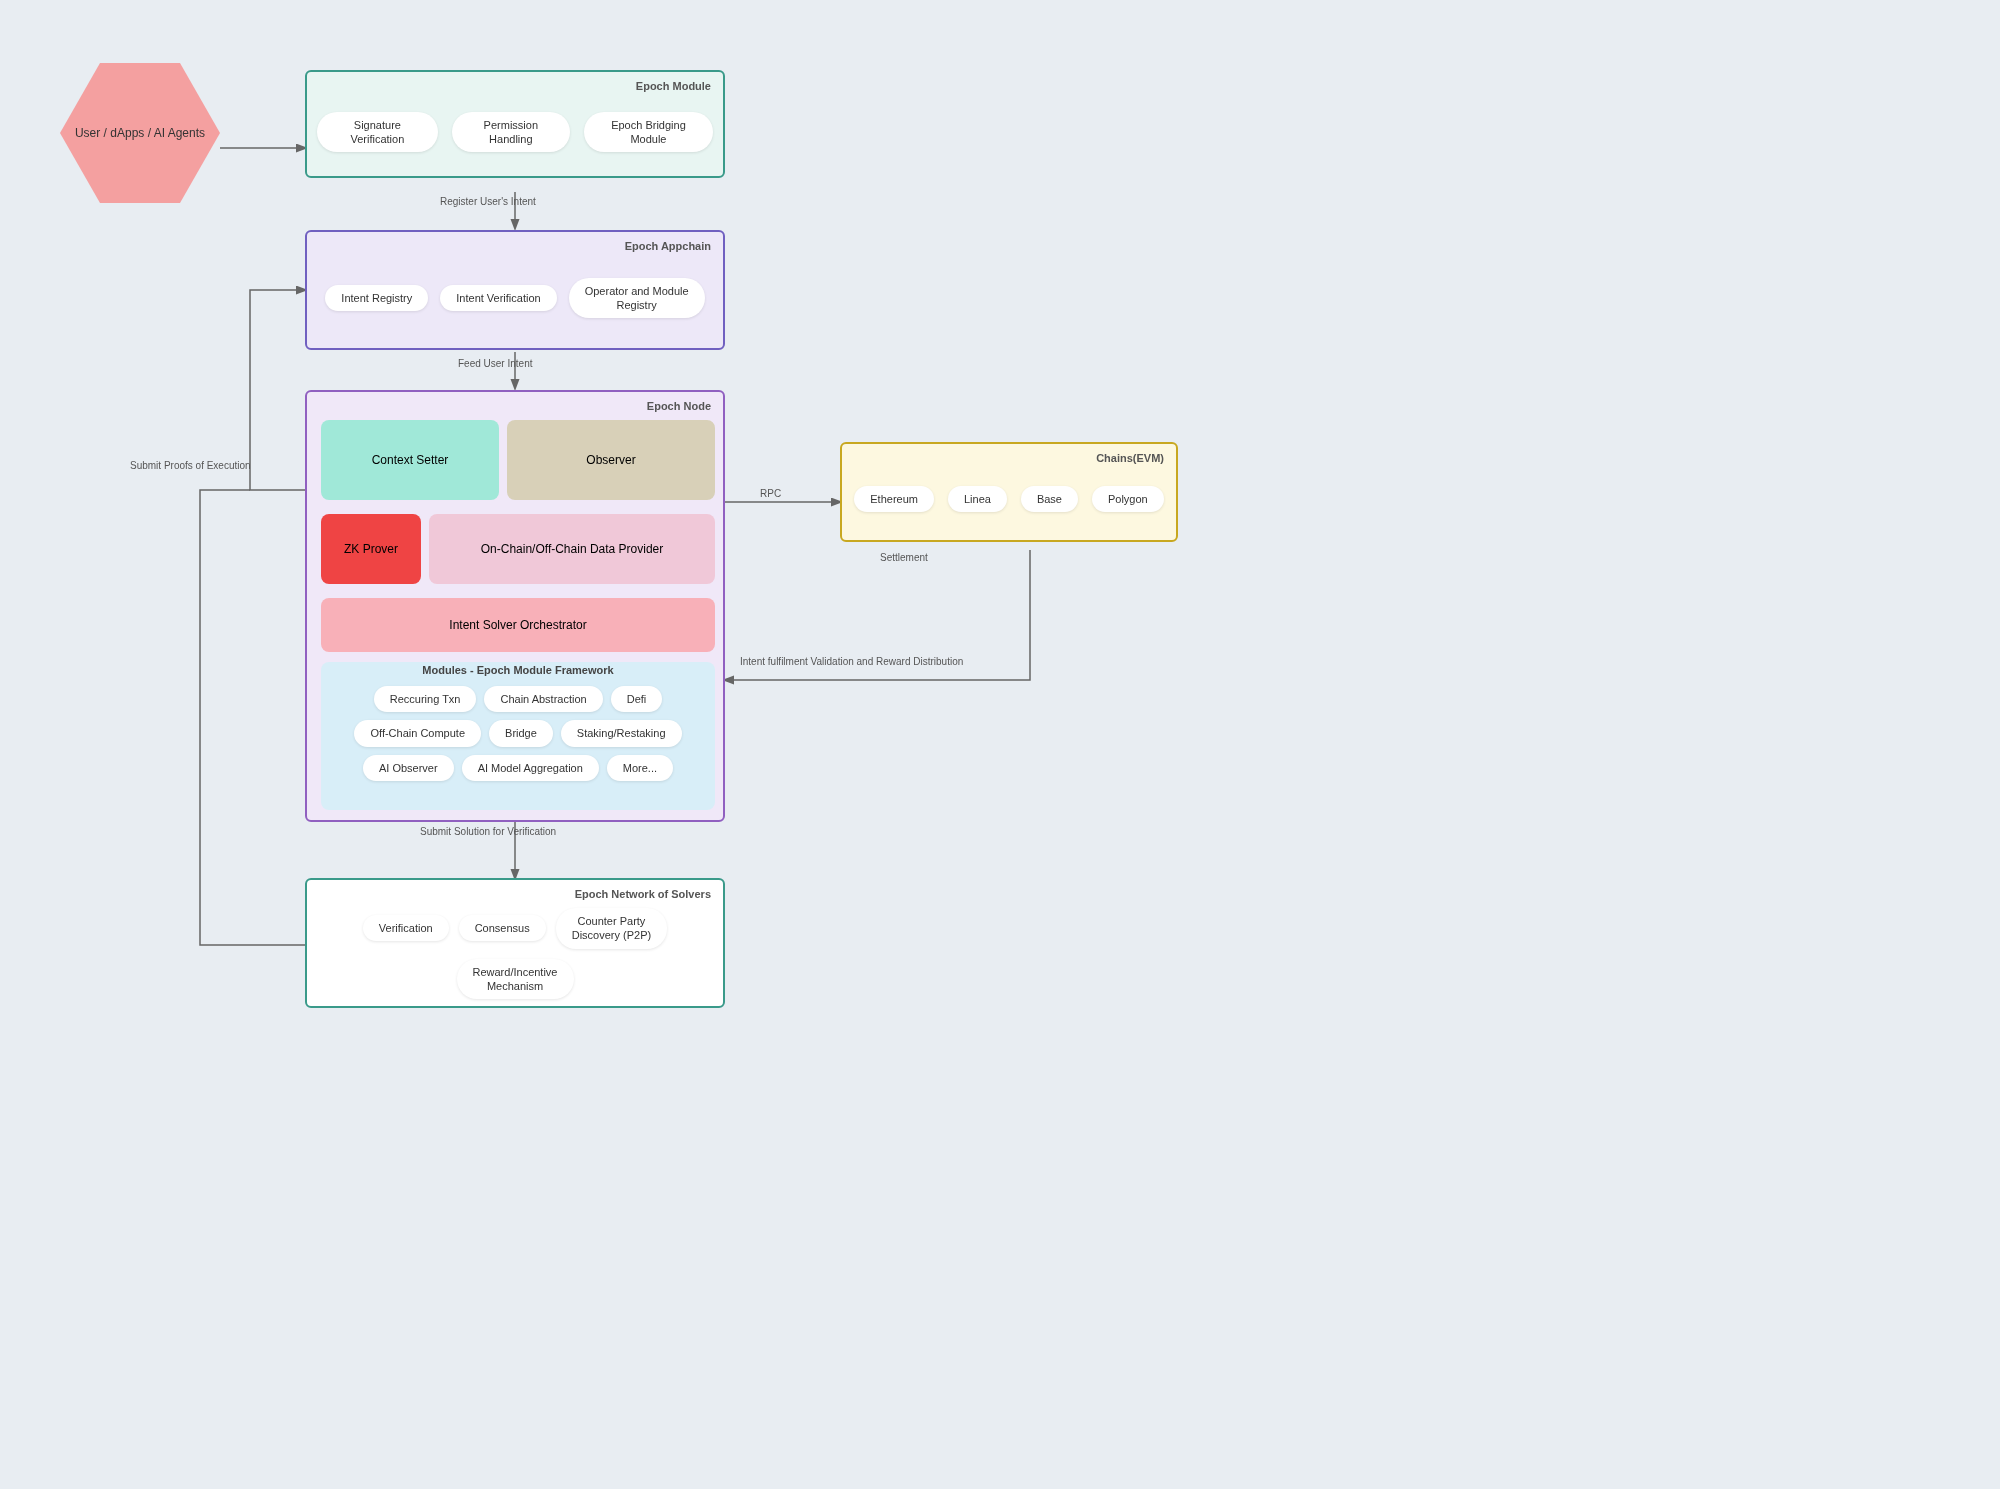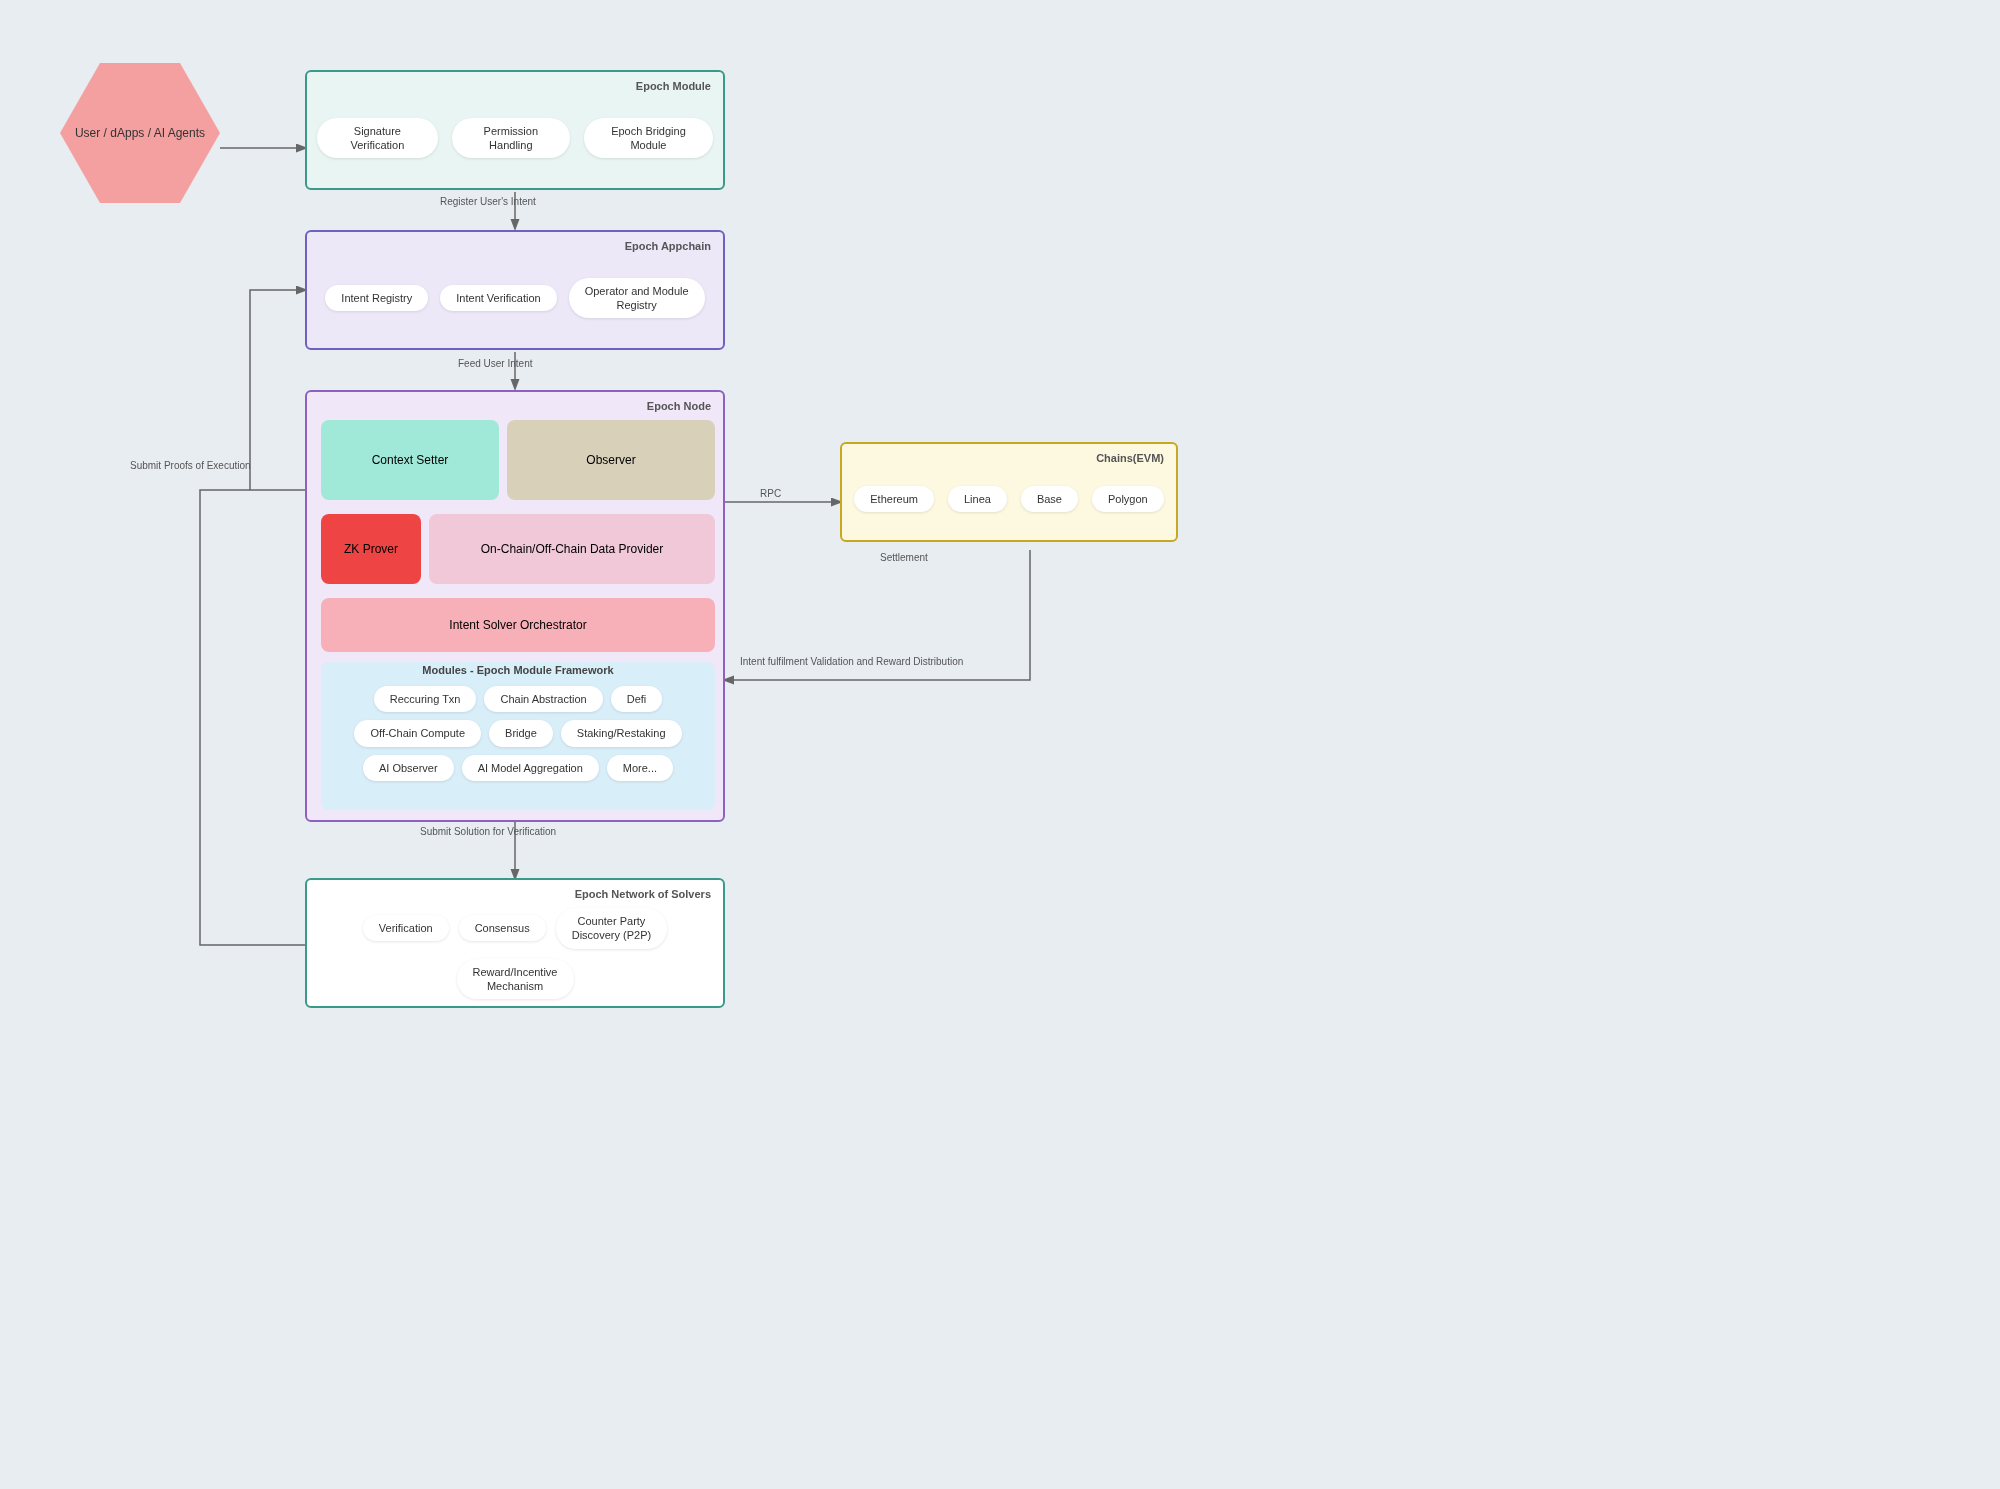--- a/index.html
+++ b/index.html
@@ -101,21 +101,21 @@
 
     <path d="M 515 822 L 515 878" stroke="#666" stroke-width="1.5" fill="none" marker-end="url(#arrow)"></path>
 
     <path d="M 305 945 L 200 945 L 200 490 L 250 490" stroke="#666" stroke-width="1.5" fill="none"></path>
   </svg>
 
   <div class="hexagon" style="left:60px; top:63px;">
     <span class="hexagon-text">User / dApps / AI Agents</span>
   </div>
 
-  <div class="box" style="left:305px; top:70px; width:420px; height:120px; background:#e8f5f2; border:2px solid #3a9a8a;">
+  <div class="box" style="left:305px; top:70px; width:420px; height:108px; background:#e8f5f2; border:2px solid #3a9a8a;">
     <span class="box-title">Epoch Module</span>
     <div style="display:flex; gap:14px; align-items:center; justify-content:center; height:100%; padding-top:16px;">
       <div class="pill">Signature Verification</div>
       <div class="pill">Permission Handling</div>
       <div class="pill">Epoch Bridging Module</div>
     </div>
   </div>
 
   <div style="position:absolute; left:440px; top:196px; font-size:10px; color:#555;">Register User's Intent</div>
 

